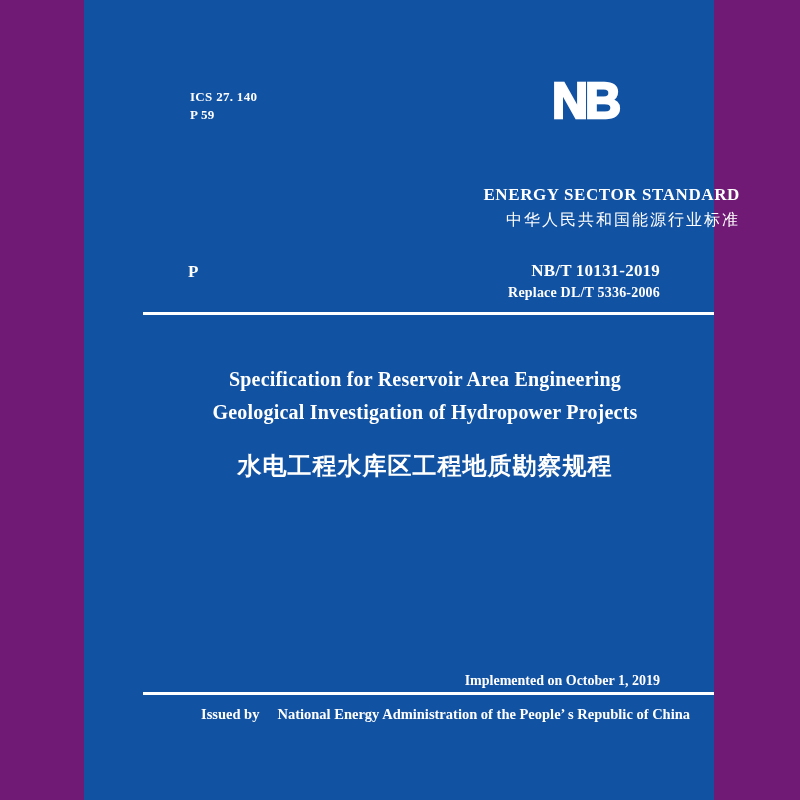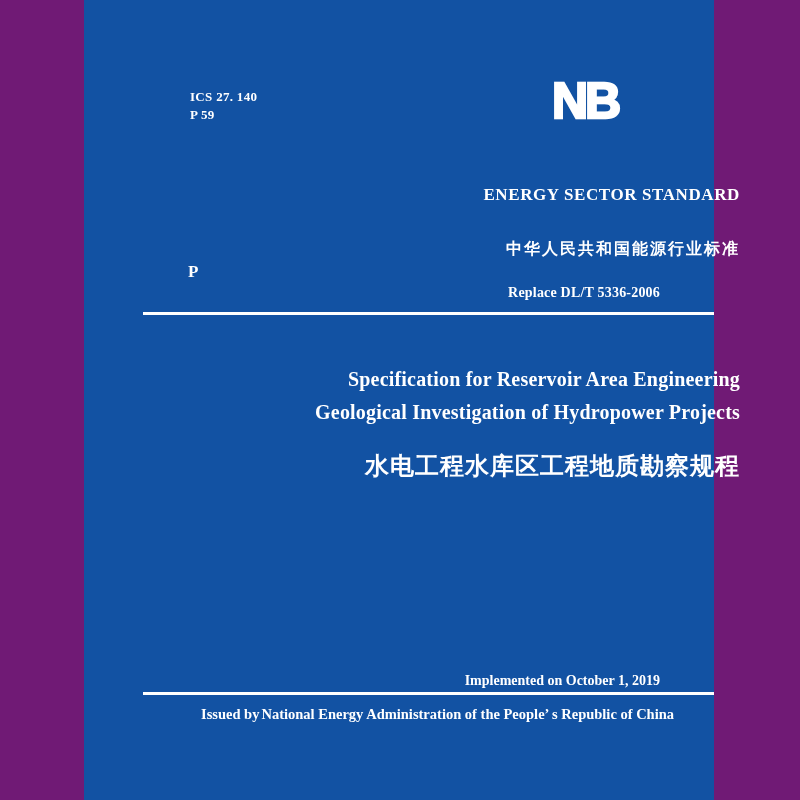--- a/index.html
+++ b/index.html
@@ -65,26 +65,25 @@
     line-height: 24px;
     letter-spacing: 0.6px;
   }
   .h-en2 {
     font-weight: bold;
     font-size: 18px;
     line-height: 25px;
     letter-spacing: 0.6px;
   }
   .h-zh {
-    font-weight: bold;
+    font-weight: normal;
     font-size: 16px;
     line-height: 26px;
     letter-spacing: 2px;
     font-family: "Liberation Serif", serif;
-    margin-top: 29px;
   }
   .class-letter {
     left: 104px;
     top: 262px;
     font-weight: bold;
     font-size: 17px;
   }
   .std-code {
     right: 54px;
     top: 261px;
@@ -105,21 +104,21 @@
     height: 3px;
     background: #ffffff;
   }
   .rule-top { top: 312px; }
   .rule-bottom { top: 692px; }
 
   .title-block {
     left: 26px;
     top: 363px;
     width: 630px;
-    text-align: right;
+    text-align: center;
   }
   .t-en {
     font-weight: bold;
     font-size: 20px;
     line-height: 33px;
     letter-spacing: 0.2px;
   }
   .t-zh {
     font-weight: bold;
     font-size: 24px;
@@ -143,39 +142,40 @@
   }
   .issuer-row {
     left: 117px;
     top: 704px;
     width: 560px;
     font-weight: bold;
     font-size: 14.5px;
     line-height: 20px;
     white-space: nowrap;
   }
-  .issuer-label { margin-right: 2px; }
+  .issuer-label { margin-right: 18px; }
 </style>
 </head>
 <body>
 
 <div class="page" style="background: #701a75;">
   <div class="cover" style="background: rgb(18, 82, 163); color: rgb(255, 255, 255);">
 
     <div class="ics">ICS 27. 140</div>
     <div class="pclass">P 59</div>
 
     <div class="nb-logo">NB</div>
 
     <div class="header">
       <div class="h-en1">ENERGY SECTOR STANDARD</div>
       <div class="h-zh">中华人民共和国能源行业标准</div>
     </div>
 
     <div class="class-letter">P</div>
+    <div class="std-code">NB/T 10131-2019</div>
     <div class="std-replaces">Replace DL/T 5336-2006</div>
 
     <div class="rule rule-top"></div>
 
     <div class="title-block">
       <div class="t-en">Specification for Reservoir Area Engineering</div>
       <div class="t-en">Geological Investigation of Hydropower Projects</div>
       <div class="t-zh">水电工程水库区工程地质勘察规程</div>
     </div>
 

